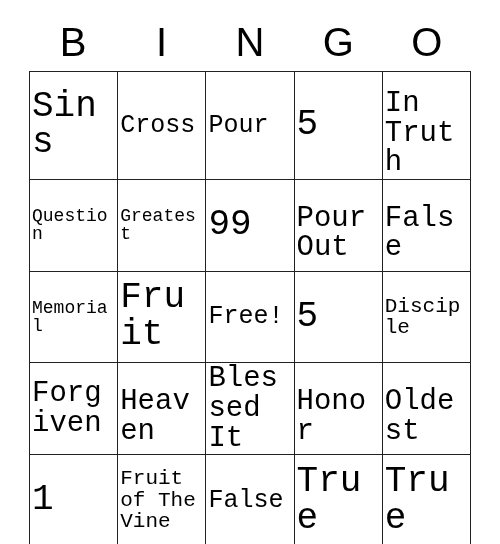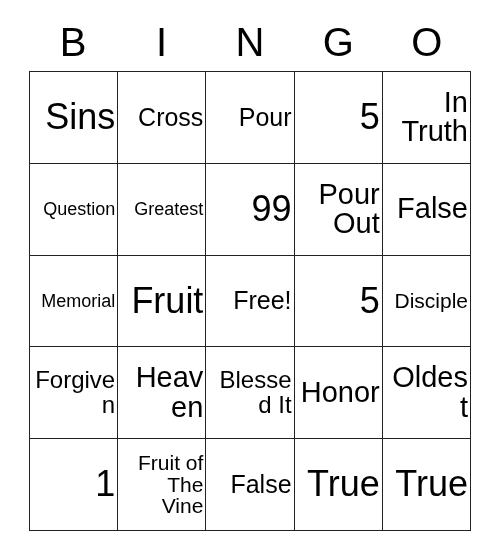--- a/index.html
+++ b/index.html
@@ -50,37 +50,38 @@
     width: 442px;
     height: 444px;
     border-collapse: collapse;
     table-layout: fixed;
   }
   #grid td {
     width: 20%;
     height: 88.8px;
     border: 1.4px solid #222222;
     padding: 1px 2px;
-    text-align: right;
+    text-align: left;
     vertical-align: middle;
     overflow: hidden;
+    font-family: Liberation Mono, monospace;
   }
   .cell-text {
     display: block;
     width: 100%;
     line-height: 1.02;
     word-wrap: break-word;
     color: #000000;
   }
 
   
   .fs-xl   { font-size: 36px; }
   .fs-lg   { font-size: 25px; }
-  .fs-md   { font-size: 29px; }
-  .fs-sm   { font-size: 24px; }
+  .fs-md   { font-size: 29px; margin-top: 16px; }
+  .fs-sm   { font-size: 29px; }
   .fs-xs   { font-size: 21px; }
   .fs-xxs  { font-size: 18px; }
 </style>
 </head>
 <body>
 
 <div id="card">
 
   <div id="header-row">
     <div class="header-cell">B</div>

